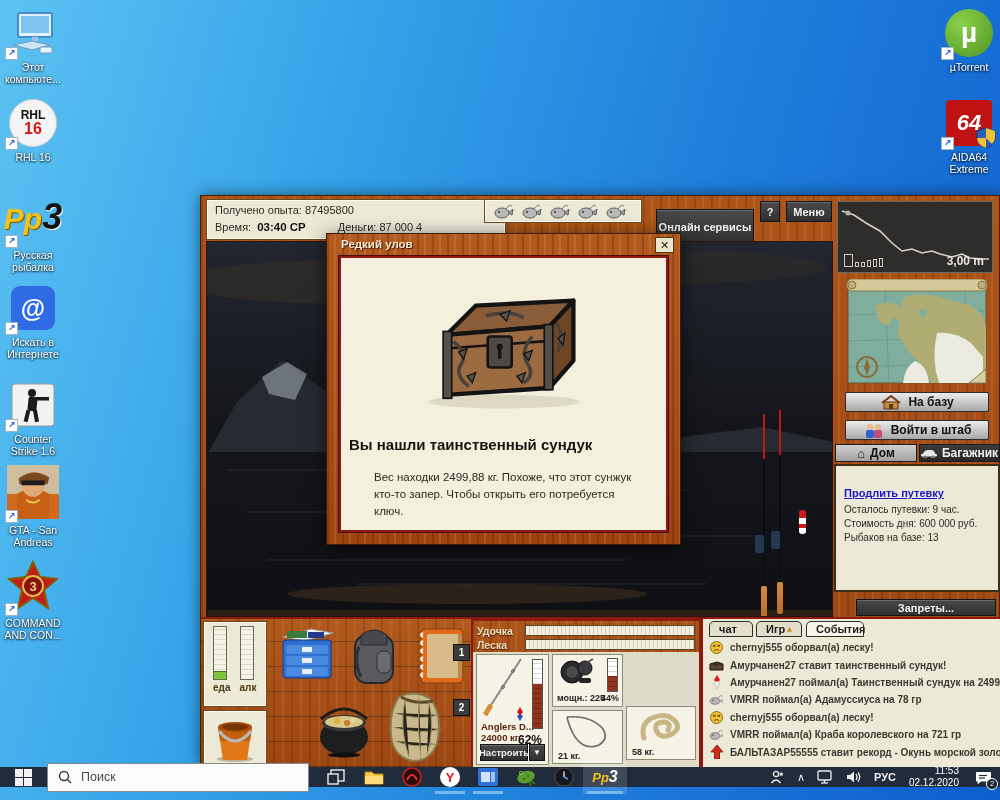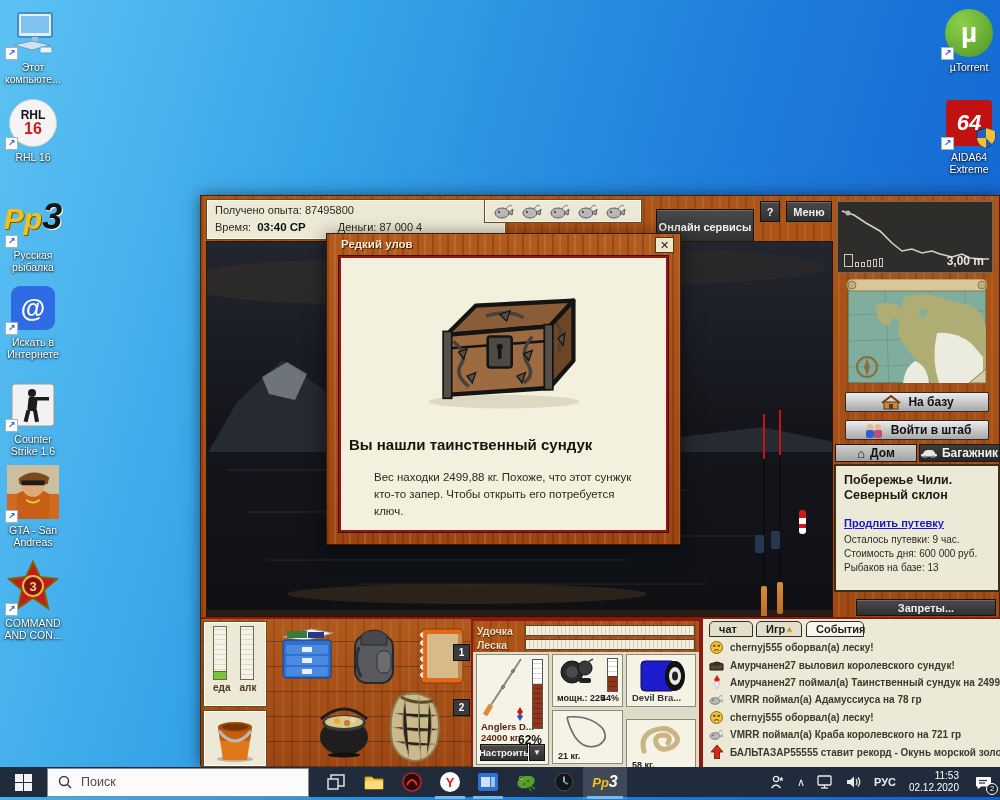--- a/index.html
+++ b/index.html
@@ -86,21 +86,21 @@
       repeating-linear-gradient(90deg, rgba(70,25,0,.25) 0 2px, rgba(0,0,0,0) 2px 7px, rgba(255,200,130,.15) 7px 9px, rgba(0,0,0,0) 9px 15px),
       linear-gradient(#b35a1e,#9c4412);
     border:1px solid #3d1a05; box-shadow:0 4px 18px rgba(0,0,0,.6); z-index:50; }
   #modal-title { position:absolute; left:14px; top:4px; font-size:11.5px; font-weight:bold; color:#f7ecd4; text-shadow:1px 1px 1px #3a1404; }
   #modal-close { position:absolute; right:6px; top:3px; width:19px; height:16px; background:#ece6cf; border:1px solid #4a3a1a; color:#1a1a1a; font-size:11px; font-weight:bold; display:flex; align-items:center; justify-content:center; cursor:pointer; }
   #modal-content { position:absolute; left:12px; right:12px; top:22px; bottom:12px; background:#f3f0dd; border:2px solid #8c1a10; box-shadow:0 0 0 1px #4a0c06; padding-top:22px; }
   #modal-heading { margin:24px 0 0 8px; font-size:15px; font-weight:bold; color:#17150f; }
   #modal-body { margin:16px 34px 0 33px; font-size:11.5px; line-height:17px; color:#2c2a20; }
 
   
-  #taskbar { position:absolute; left:0; top:767px; width:1000px; height:30px; background:#202c3c; display:flex; align-items:center; z-index:90; }
+  #taskbar { position:absolute; left:0; top:767px; width:1000px; height:20px; background:#202c3c; display:flex; align-items:center; z-index:90; }
   .tbicon { width:38px; height:33px; display:flex; align-items:center; justify-content:center; position:relative; cursor:pointer; }
   .underline { position:absolute; left:4px; right:4px; bottom:0; height:2.5px; background:#76b9ed; }
   #tb-search { width:262px; height:29px; background:#fbfbfb; border:1px solid #8a8a8a; display:flex; align-items:center; gap:9px; padding-left:10px; cursor:text; }
   #tb-search span.ph { font-size:12.5px; color:#4a4a4a; }
   .tray { display:flex; align-items:center; color:#ececec; }
   .trayitem { padding:0 6px; display:flex; align-items:center; justify-content:center; height:33px; cursor:pointer; }
   #clockblk { text-align:right; font-size:10px; line-height:12px; color:#fff; padding:0 7px; cursor:default; }
 </style>
 </head>
 <body>
@@ -385,21 +385,20 @@
         <svg width="16" height="9" viewBox="0 0 16 9">
             <path d="M1 6 L3 3 Q4 1 7 1 L10 1 Q13 1 14 4 L15 6 Z" fill="#e8e8e8"></path>
             <rect x="0" y="5" width="16" height="2.5" rx="1" fill="#e8e8e8"></rect>
             <circle cx="4" cy="8" r="1.3" fill="#0f0f0f" stroke="#bbb"></circle>
             <circle cx="12" cy="8" r="1.3" fill="#0f0f0f" stroke="#bbb"></circle>
           </svg>
         <span>Багажник</span>
       </div>
 
       <div id="infopanel">
-        <div id="loc-title">Побережье Чили. Северный склон</div>
         <a id="extend">Продлить путевку</a>
         <div class="iline">Осталось путевки: 9 час.</div>
         <div class="iline">Стоимость дня: 600 000 руб.</div>
         <div class="iline">Рыбаков на базе: 13</div>
       </div>
 
       <button class="btnDark abs" style="left:14px;top:403px;width:140px;height:17px;margin-left:9px;">Запреты...</button>
     </div>
 
     <div id="bottombar" class="woodp">
@@ -541,39 +540,29 @@
                 <rect x="22" y="20" width="12" height="5" rx="2" fill="#222"></rect>
                 <line x1="31" y1="4" x2="36" y2="1" stroke="#555" stroke-width="2"></line>
               </svg>
             <div class="gaugeV" style="right:4px;top:3px;height:34px;">
                 <div class="gfill" style="height:15px;"></div>
               </div>
             <span style="position:absolute;left:4px;bottom:3px;font-size:9px;font-weight:bold;color:#222;">мощн.: 225</span>
             <span style="position:absolute;right:3px;bottom:3px;font-size:9px;font-weight:bold;color:#222;">44%</span>
           </div>
 
-          <div class="card" style="left:153px;top:2px;width:70px;height:53px;">
-            <svg width="52" height="38" viewBox="0 0 52 38" style="position:absolute;left:8px;top:2px;">
-                <rect x="6" y="4" width="34" height="30" rx="4" fill="#1c1ccc"></rect>
-                <rect x="6" y="4" width="34" height="30" rx="4" fill="none" stroke="#0a0a50"></rect>
-                <ellipse cx="40" cy="19" rx="10" ry="15" fill="#111"></ellipse>
-                <ellipse cx="40" cy="19" rx="6" ry="9" fill="#e8e8e8"></ellipse>
-                <ellipse cx="40" cy="19" rx="3" ry="4.5" fill="#222"></ellipse>
-              </svg>
-            <span class="cardtxt" style="position:absolute;left:5px;bottom:3px;color:#333;">Devil Bra...</span>
-          </div>
 
           <div class="card" style="left:79px;top:58px;width:71px;height:54px;">
             <svg width="50" height="38" viewBox="0 0 50 38" style="position:absolute;left:8px;top:2px;">
                 <path d="M6 4 Q30 2 42 16 Q48 26 38 32 Q24 38 14 24 Q8 14 6 4" fill="none" stroke="#6a6a6a" stroke-width="1.6"></path>
               </svg>
             <span style="position:absolute;left:5px;bottom:2px;font-size:9px;font-weight:bold;color:#222;">21 кг.</span>
           </div>
 
-          <div class="card" style="left:153px;top:67px;width:70px;height:54px;padding-left:36px;">
+          <div class="card" style="left:153px;top:54px;width:70px;height:54px;padding-left:36px;">
             <svg width="52" height="40" viewBox="0 0 52 40" style="position:absolute;left:7px;top:1px;">
                 <path d="M10 30 Q6 16 18 10 Q32 4 40 12 Q48 20 38 26 Q26 32 22 22 Q20 14 30 14 Q38 15 34 22" fill="none" stroke="#c9b584" stroke-width="5" stroke-linecap="round"></path>
               </svg>
             <span style="position:absolute;left:5px;bottom:2px;font-size:9px;font-weight:bold;color:#222;">58 кг.</span>
           </div>
         </div>
       </div>
 
       <div id="chat">
         <div class="ctab" style="left:6px;width:44px;">
@@ -602,21 +591,21 @@
               </span>
             <span class="msg">chernyj555 оборвал(а) леску!</span>
           </div>
           <div class="chatrow">
             <span class="cicon">
                 <svg width="15" height="11" viewBox="0 0 15 11">
                   <path d="M1 4 L8 2 L14 4 L14 10 L1 10 Z" fill="#5a4430" stroke="#1c120a"></path>
                   <path d="M1 4 L8 2 L14 4 L8 6 Z" fill="#3e2e1e"></path>
                 </svg>
               </span>
-            <span class="msg">Амурчанен27 выловил королевского сундук!</span>
+            <span class="msg">Амурчанен27 ставит таинственный сундук!</span>
           </div>
           <div class="chatrow">
             <span class="cicon">
                 <svg width="8" height="14" viewBox="0 0 8 14">
                   <path d="M4 0 L7 5 L4 8 L1 5 Z" fill="#e01818"></path>
                   <path d="M4 6 L7 8 L4 14 L1 8 Z" fill="#f2f2f2" stroke="#999" stroke-width="0.5"></path>
                 </svg>
               </span>
             <span class="msg">Амурчанен27 поймал(а) Таинственный сундук на 2499,88 кг</span>
           </div>

